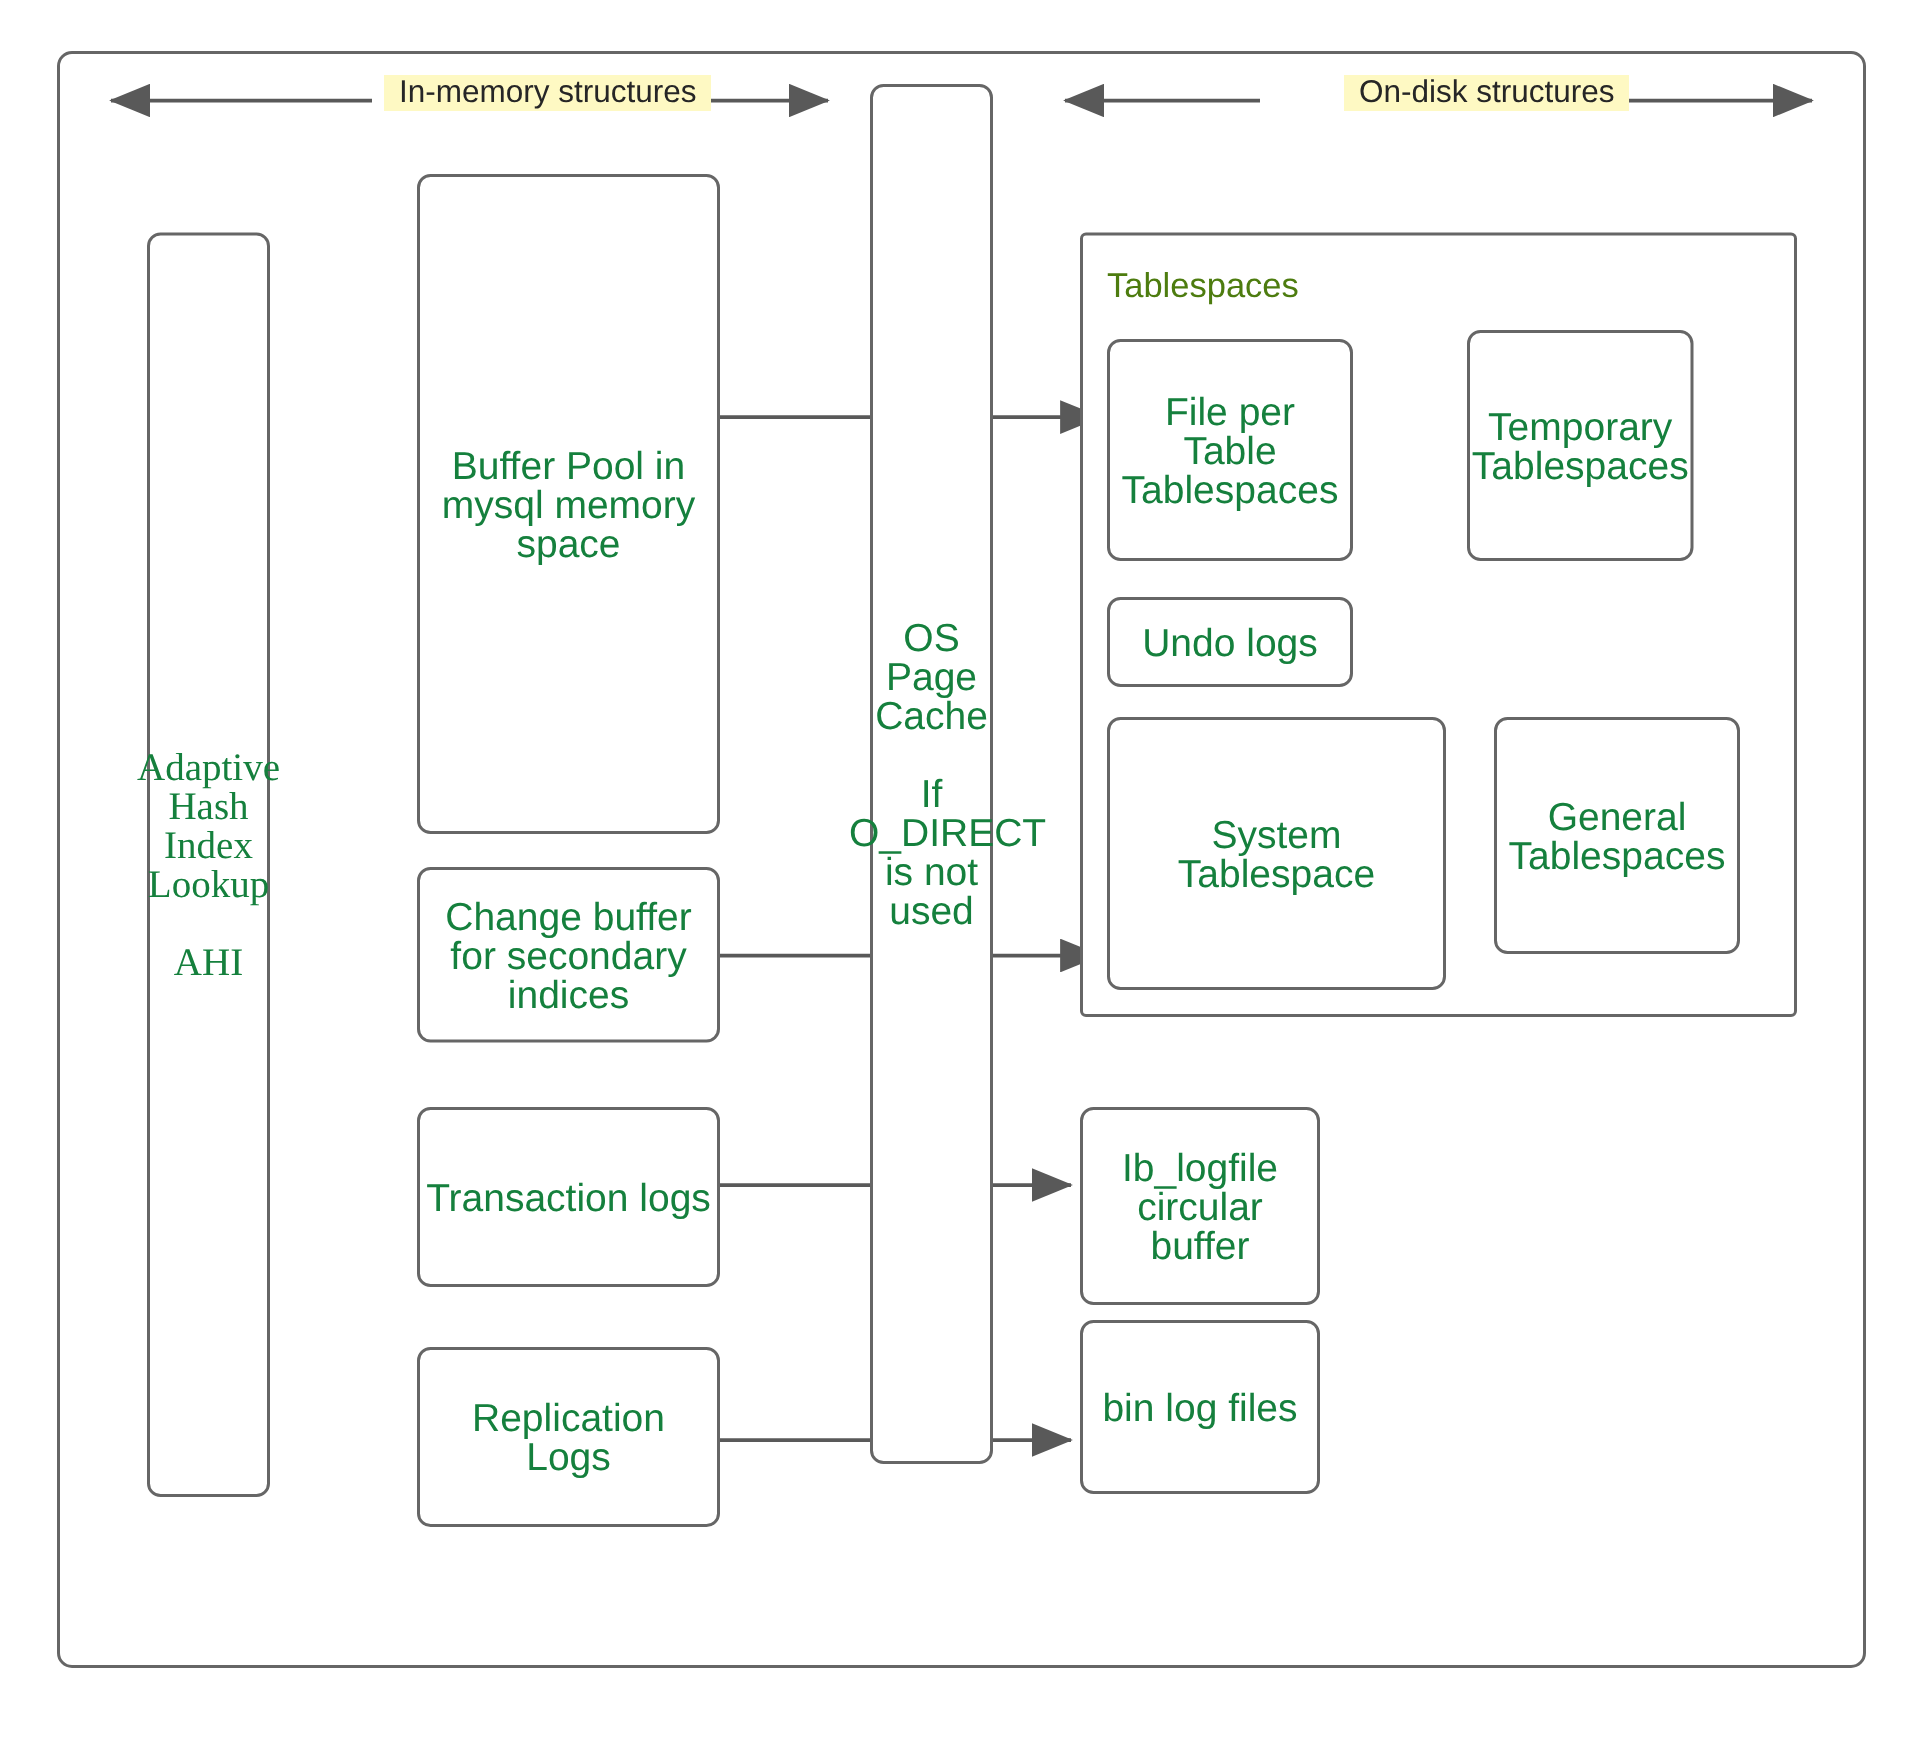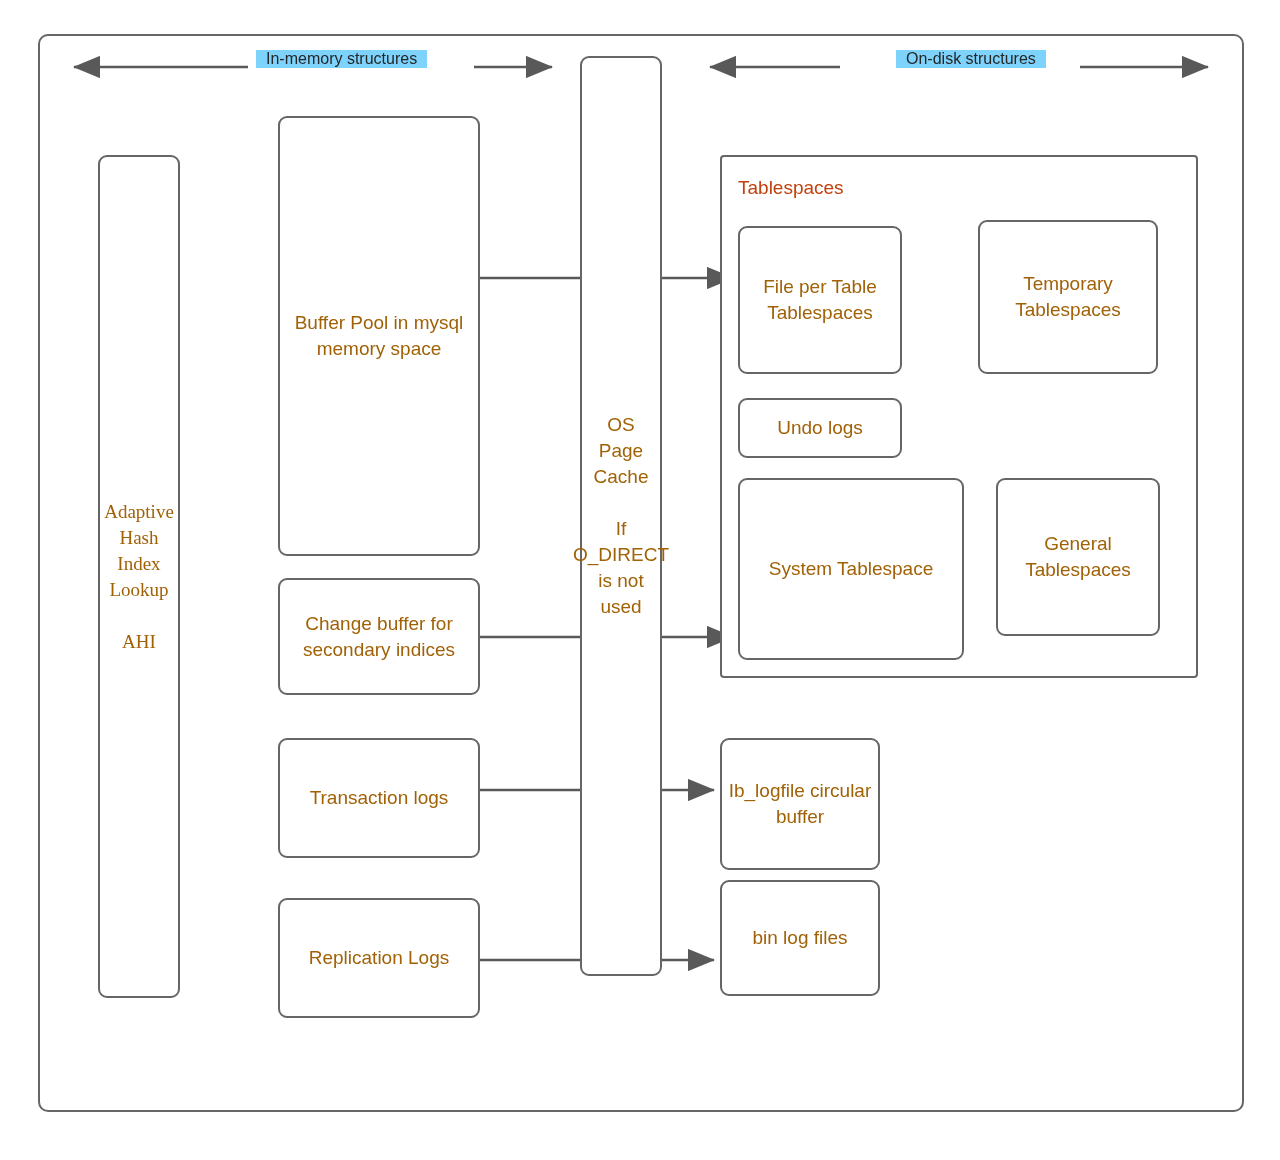--- a/index.html
+++ b/index.html
@@ -2,38 +2,38 @@
 <html><head>
 <meta charset="utf-8">
 <style>
   html,body{margin:0;padding:0;background:#ffffff;}
   body{width:1280px;height:1160px;position:relative;overflow:hidden;
        font-family:"Liberation Sans",sans-serif;color:#262626;}
   #stage{position:absolute;left:0;top:0;width:1280px;height:1160px;}
   .svg-layer{position:absolute;left:0;top:0;width:1280px;height:1160px;pointer-events:none;}
   .node{position:absolute;box-sizing:border-box;border:2px solid #666666;background:#ffffff;
         border-radius:9px;display:flex;align-items:center;justify-content:center;text-align:center;}
-  .node .lbl{font-size:19px;line-height:26px;color:#a16207;white-space:pre-line;padding:0 4px;}
+  .node .lbl{font-size:26px;line-height:26px;color:#15803d;white-space:pre-line;padding:0 4px;}
   .outer-frame{position:absolute;left:38px;top:34px;width:1206px;height:1078px;border:2px solid #666666;
                border-radius:10px;background:#ffffff;box-sizing:border-box;}
-  .band-label{position:absolute;font-size:16px;color:#262626;background:#7dd3fc;padding:0 10px;
+  .band-label{position:absolute;font-size:21px;color:#262626;background:#fef9c3;padding:0 10px;
               white-space:nowrap;}
   #n-ahi{left:98px;top:155px;width:82px;height:843px;font-family:Liberation Serif, serif;}
   #n-ahi .lbl{width:120px;}
   #n-bufferpool{left:278px;top:116px;width:202px;height:440px;align-items:center;}
   #n-changebuffer{left:278px;top:578px;width:202px;height:117px;}
   #n-txlogs{left:278px;top:738px;width:202px;height:120px;}
   #n-replogs{left:278px;top:898px;width:202px;height:120px;}
   #n-oscache{left:580px;top:56px;width:82px;height:920px;}
   #n-oscache .lbl{width:110px;}
   #n-tablespaces{left:720px;top:155px;width:478px;height:523px;border-radius:4px;
                  display:block;}
-  #lbl-tablespaces{position:absolute;left:16px;top:20px;font-size:19px;color:#c2410c;}
+  #lbl-tablespaces{position:absolute;left:16px;top:20px;font-size:23px;color:#4d7c0f;}
   #n-fileper{left:738px;top:226px;width:164px;height:148px;}
-  #n-temp{left:978px;top:220px;width:180px;height:154px;}
+  #n-temp{left:978px;top:220px;width:151px;height:154px;}
   #n-undo{left:738px;top:398px;width:164px;height:60px;}
   #n-system{left:738px;top:478px;width:226px;height:182px;align-items:center;}
   #n-general{left:996px;top:478px;width:164px;height:158px;}
   #n-iblog{left:720px;top:738px;width:160px;height:132px;}
   #n-binlog{left:720px;top:880px;width:160px;height:116px;}
   #lbl-inmem{left:256px;top:50px;}
   #lbl-ondisk{left:896px;top:50px;}
 </style>
 </head>
 <body>

